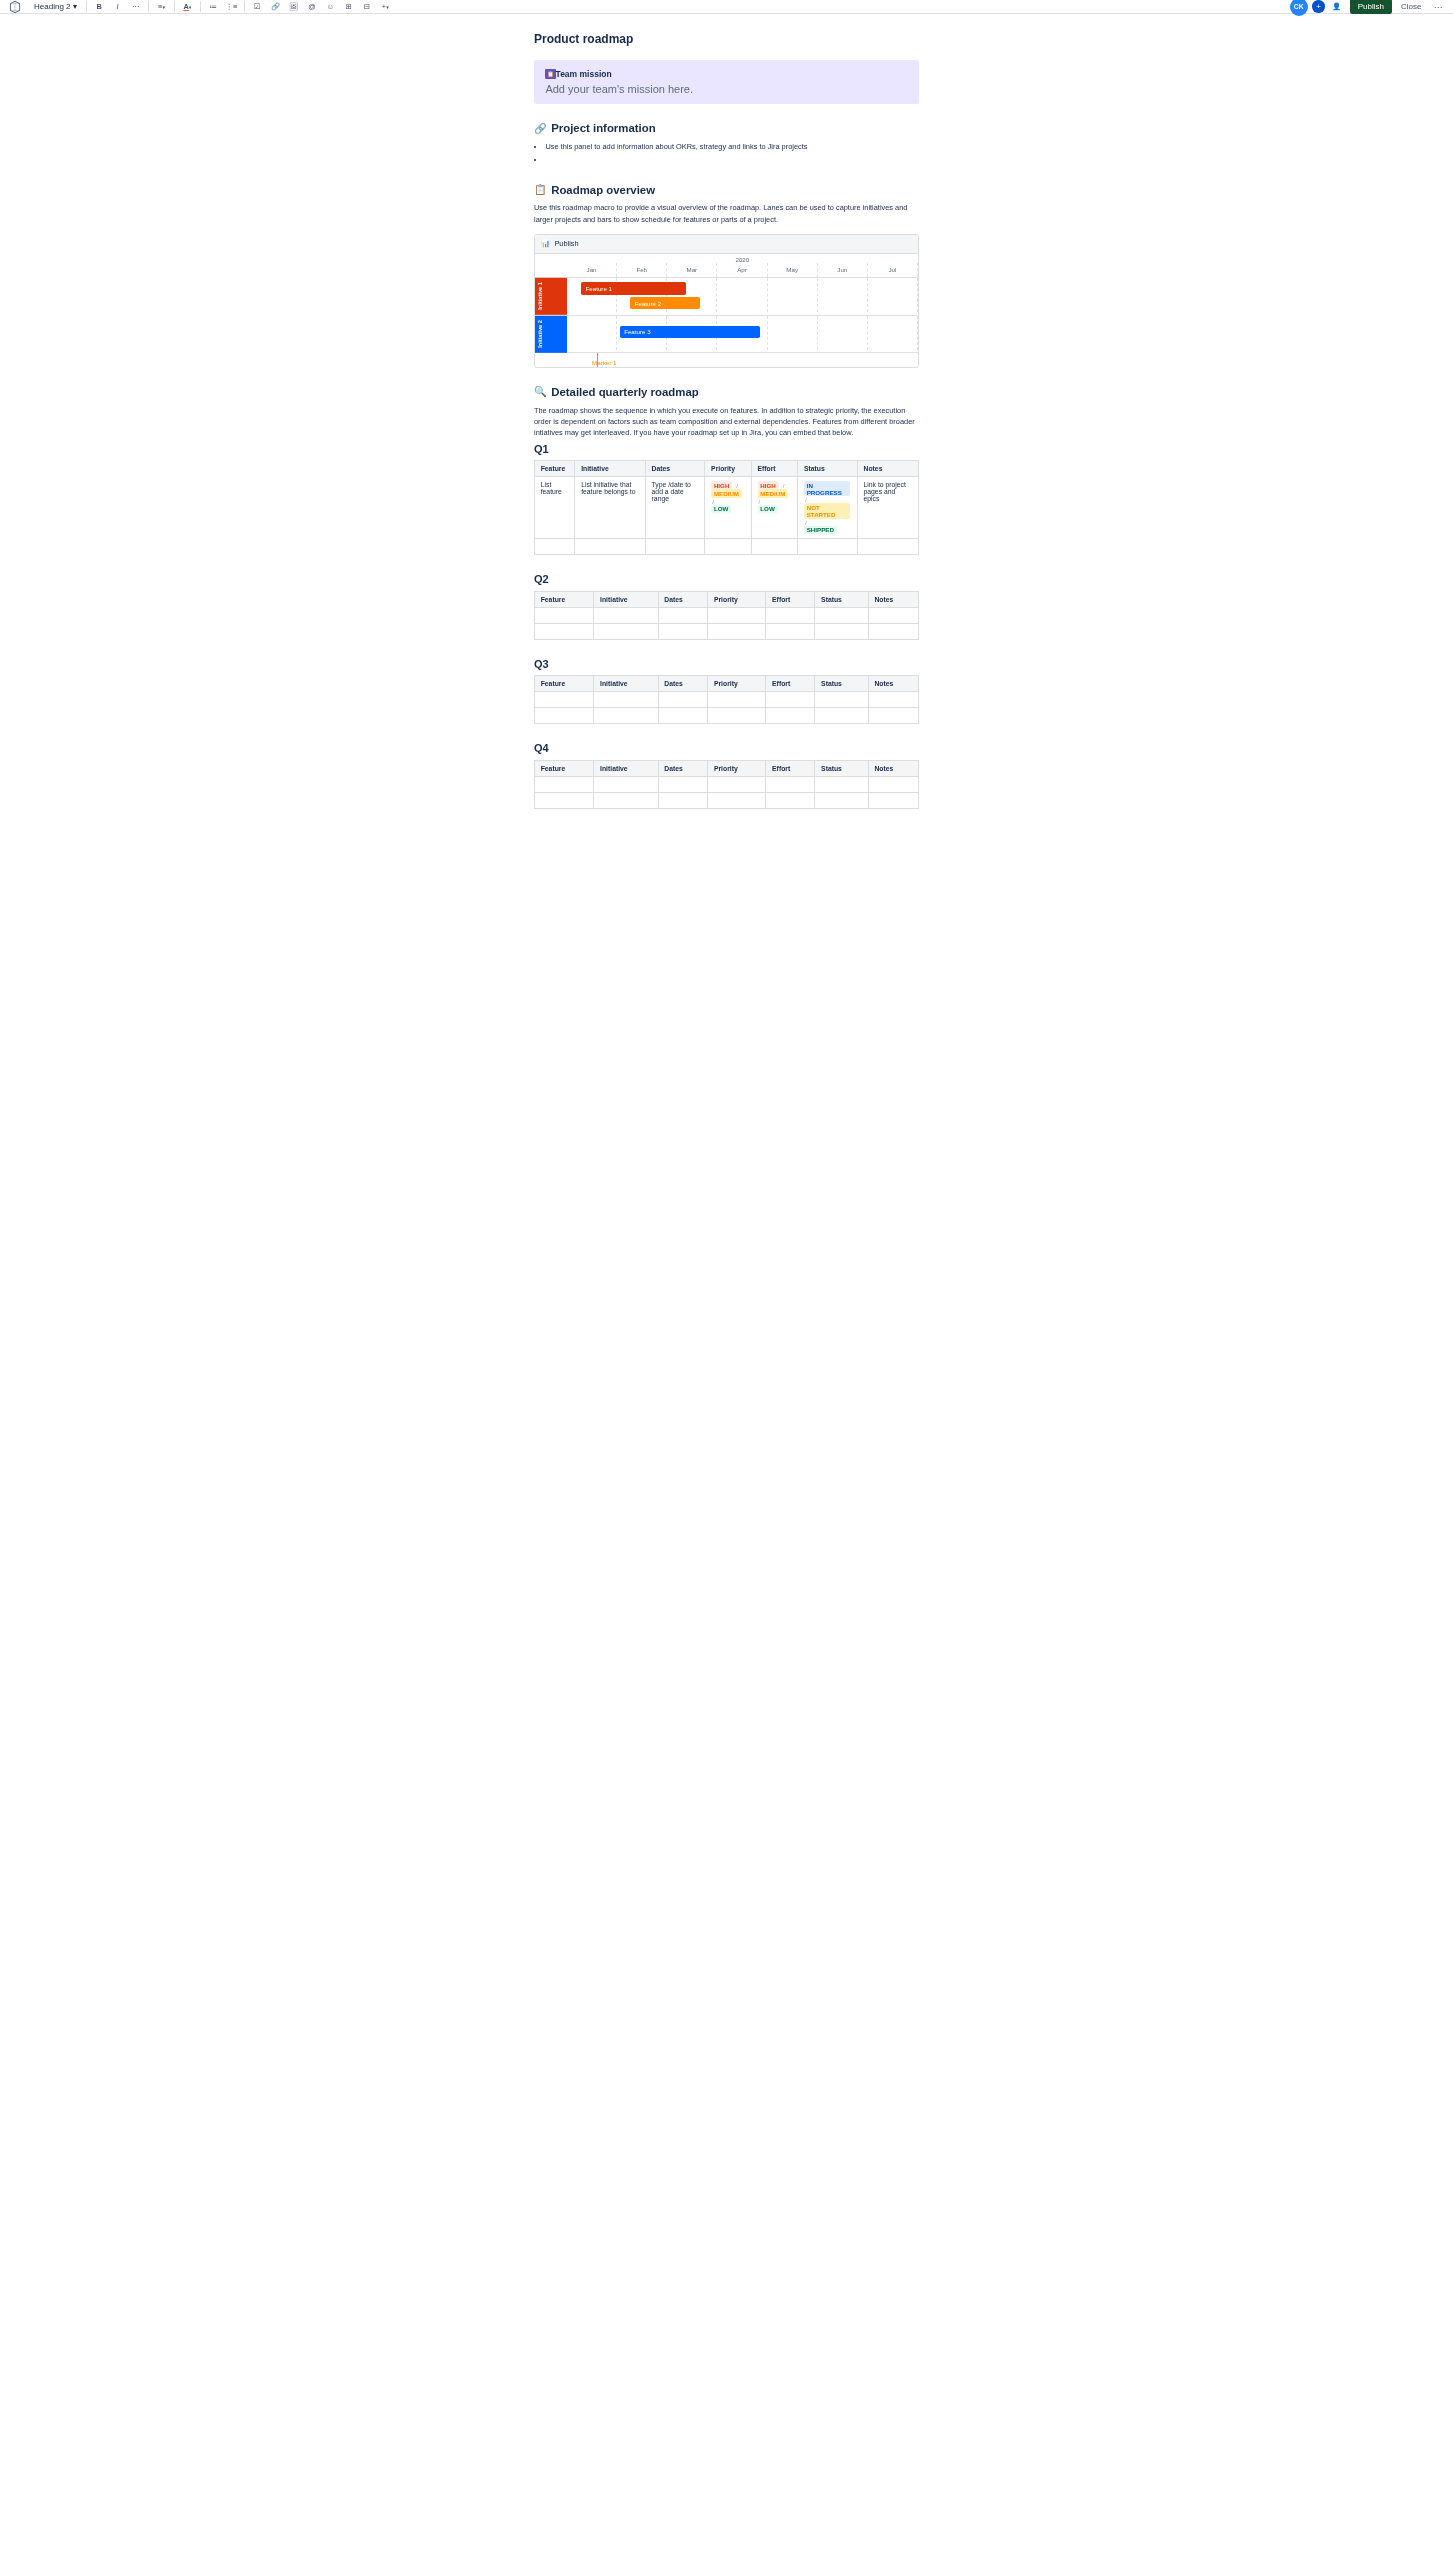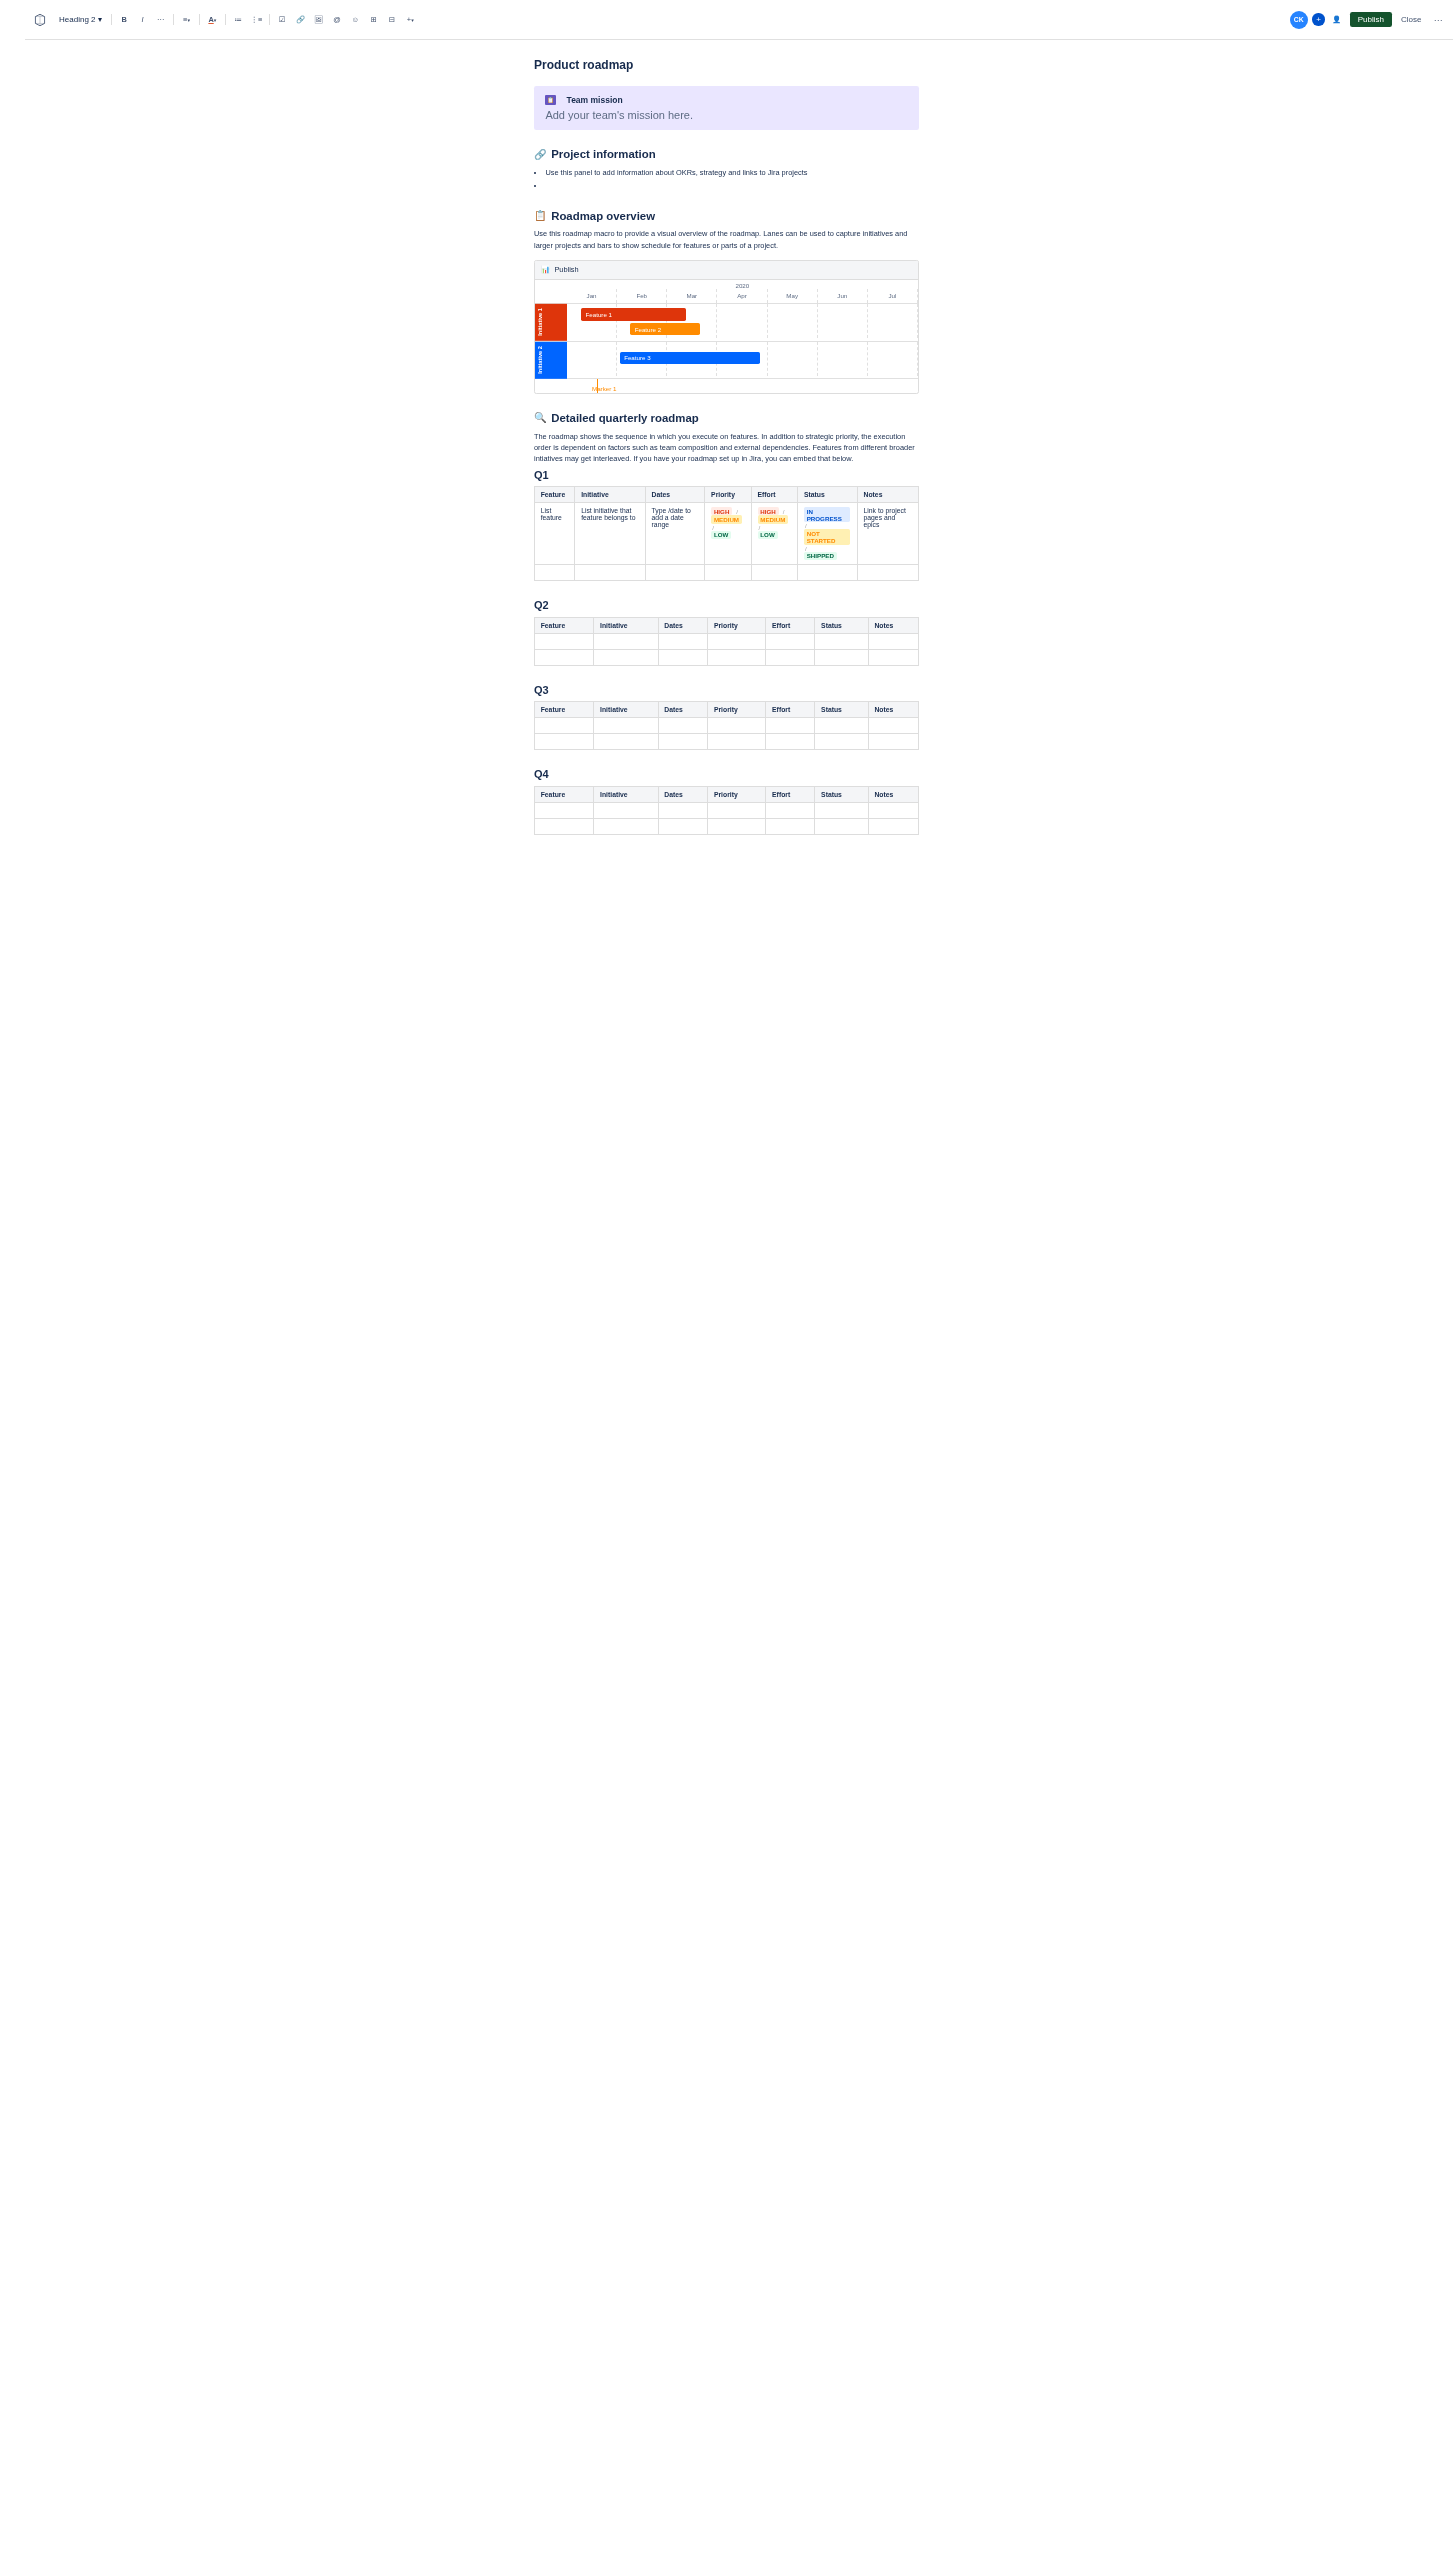--- a/index.html
+++ b/index.html
@@ -8,28 +8,27 @@
       background: #fff;
       color: #172b4d;
       font-size: 8px;
     }
 
     
     .toolbar {
       display: flex;
       align-items: center;
       padding: 0 6.8px;
-      height: 40px;
+      height: 14px;
       border-bottom: 0.6px solid #e0e0e0;
       gap: 2.3px;
       position: sticky;
       top: 0;
       background: #fff;
       z-index: 100;
-      margin-left: 25px;
     }
     .toolbar-logo {
       width: 16px;
       height: 16px;
       margin-right: 4.5px;
     }
     .heading-selector {
       display: flex;
       align-items: center;
       gap: 2.3px;
@@ -123,21 +122,21 @@
     
     .mission-block {
       background: #eae6ff;
       border-radius: 2.3px;
       padding: 9px 11.4px;
       margin-bottom: 18px;
     }
     .mission-header {
       display: flex;
       align-items: center;
-      gap: 11px;
+      gap: 0;
       font-size: 8.5px;
       font-weight: 600;
       color: #172b4d;
       margin-bottom: 4.5px;
     }
     .mission-icon {
       width: 10.2px;
       height: 10.2px;
       background: #6554c0;
       border-radius: 1.1px;

